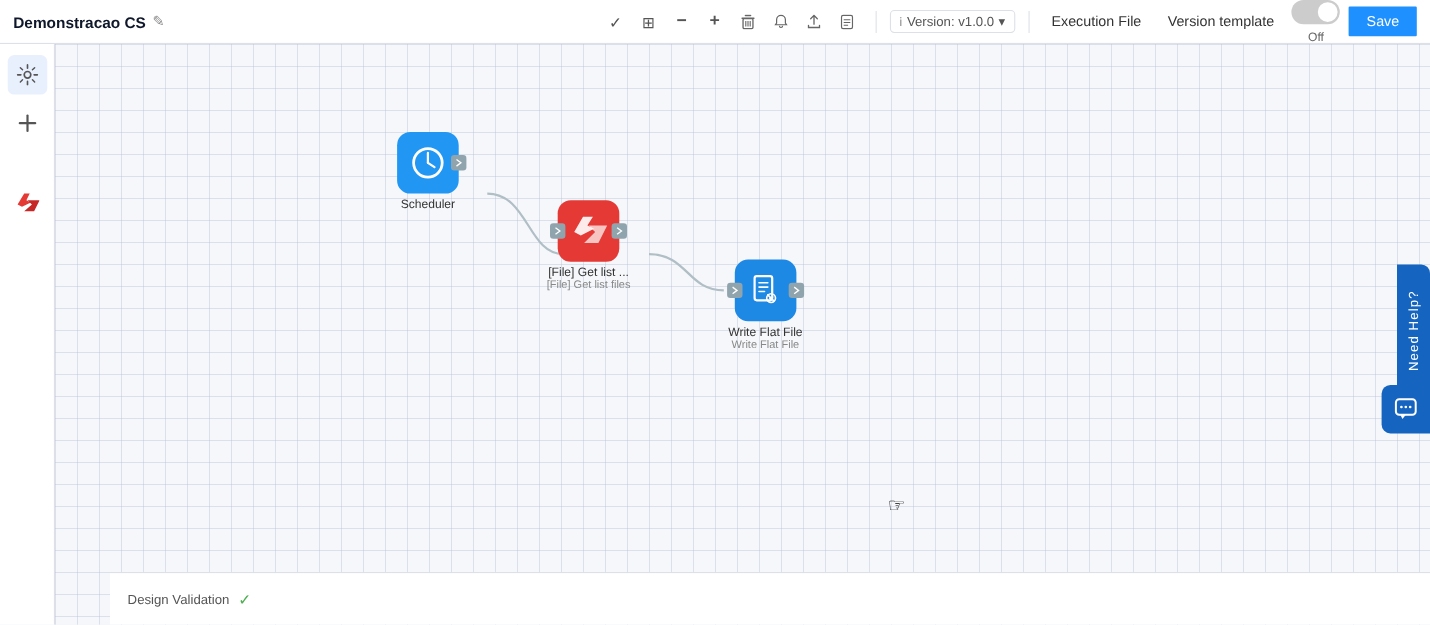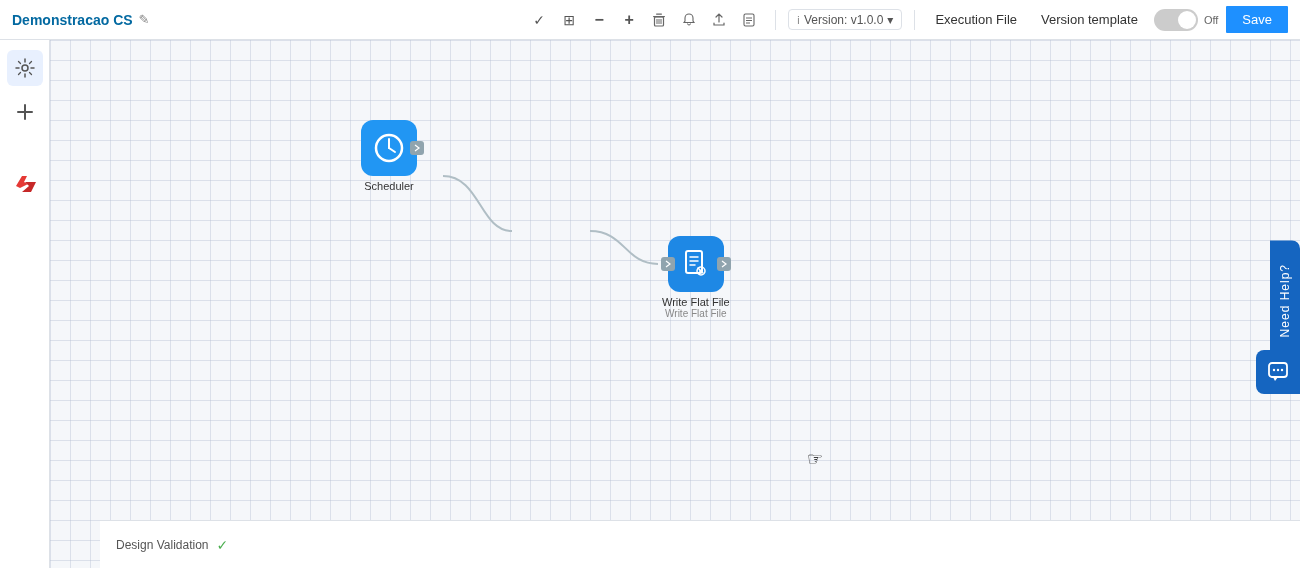--- a/index.html
+++ b/index.html
@@ -19,21 +19,21 @@
     }
     #topbar .title-section {
       display: flex;
       align-items: center;
       gap: 6px;
       flex: 1;
     }
     #topbar .title-text {
       font-size: 14px;
       font-weight: 600;
-      color: #0369a1;
+      color: #0f172a;
     }
     #topbar .edit-icon {
       color: #888;
       font-size: 13px;
       cursor: pointer;
     }
     .toolbar-group {
       display: flex;
       align-items: center;
       gap: 2px;
@@ -84,20 +84,21 @@
       background: none;
       border: none;
       cursor: pointer;
       padding: 4px 8px;
       border-radius: 4px;
     }
     .toggle-container {
       display: flex;
       align-items: center;
       gap: 6px;
+      flex-direction: column;
     }
     .toggle-switch {
       width: 44px;
       height: 22px;
       background: #ccc;
       border-radius: 11px;
       position: relative;
       cursor: pointer;
     }
     .toggle-switch .knob {
@@ -403,20 +404,43 @@
 
         <div class="node-arrow arrow-right" style="background:#90a4ae; width:14px; height:14px; right:-7px; top:50%; transform:translateY(-50%); position:absolute; border-radius:3px; display:flex; align-items:center; justify-content:center;">
           <svg width="8" height="8" viewBox="0 0 8 8">
               <path d="M2 1l4 3-4 3" stroke="white" stroke-width="1.2" fill="none"></path>
             </svg>
         </div>
       </div>
       <div class="node-label">Scheduler</div>
     </div>
 
+    <div class="flow-node" style="left: 447px; top: 142px;">
+      <div class="node-box azure" style="position:relative;">
+
+        <svg width="34" height="30" viewBox="0 0 34 30" fill="none">
+          <path d="M12 2L4 16l6 3 12-6-6-3 5-8H12z" fill="white" opacity="0.9"></path>
+          <path d="M17 10l6 6-10 10h13L34 10H17z" fill="white" opacity="0.7"></path>
+        </svg>
+
+        <div style="position:absolute; left:-7px; top:50%; transform:translateY(-50%); background:#90a4ae; width:14px; height:14px; border-radius:3px; display:flex; align-items:center; justify-content:center;">
+          <svg width="8" height="8" viewBox="0 0 8 8">
+              <path d="M2 1l4 3-4 3" stroke="white" stroke-width="1.2" fill="none"></path>
+            </svg>
+        </div>
+
+        <div style="position:absolute; right:-7px; top:50%; transform:translateY(-50%); background:#90a4ae; width:14px; height:14px; border-radius:3px; display:flex; align-items:center; justify-content:center;">
+          <svg width="8" height="8" viewBox="0 0 8 8">
+              <path d="M2 1l4 3-4 3" stroke="white" stroke-width="1.2" fill="none"></path>
+            </svg>
+        </div>
+      </div>
+      <div class="node-label">[File] Get list ...</div>
+      <div class="node-sublabel">[File] Get list files</div>
+    </div>
 
     <div class="flow-node" style="left: 612px; top: 196px;">
       <div class="node-box flatfile" style="position:relative;">
 
         <svg width="32" height="32" viewBox="0 0 32 32" fill="none">
           <rect x="6" y="3" width="16" height="22" rx="2" stroke="white" stroke-width="2" fill="none"></rect>
           <line x1="10" y1="9" x2="18" y2="9" stroke="white" stroke-width="1.5" stroke-linecap="round"></line>
           <line x1="10" y1="13" x2="18" y2="13" stroke="white" stroke-width="1.5" stroke-linecap="round"></line>
           <line x1="10" y1="17" x2="15" y2="17" stroke="white" stroke-width="1.5" stroke-linecap="round"></line>
           <path d="M18 20l5 5" stroke="white" stroke-width="1.5" stroke-linecap="round"></path>

